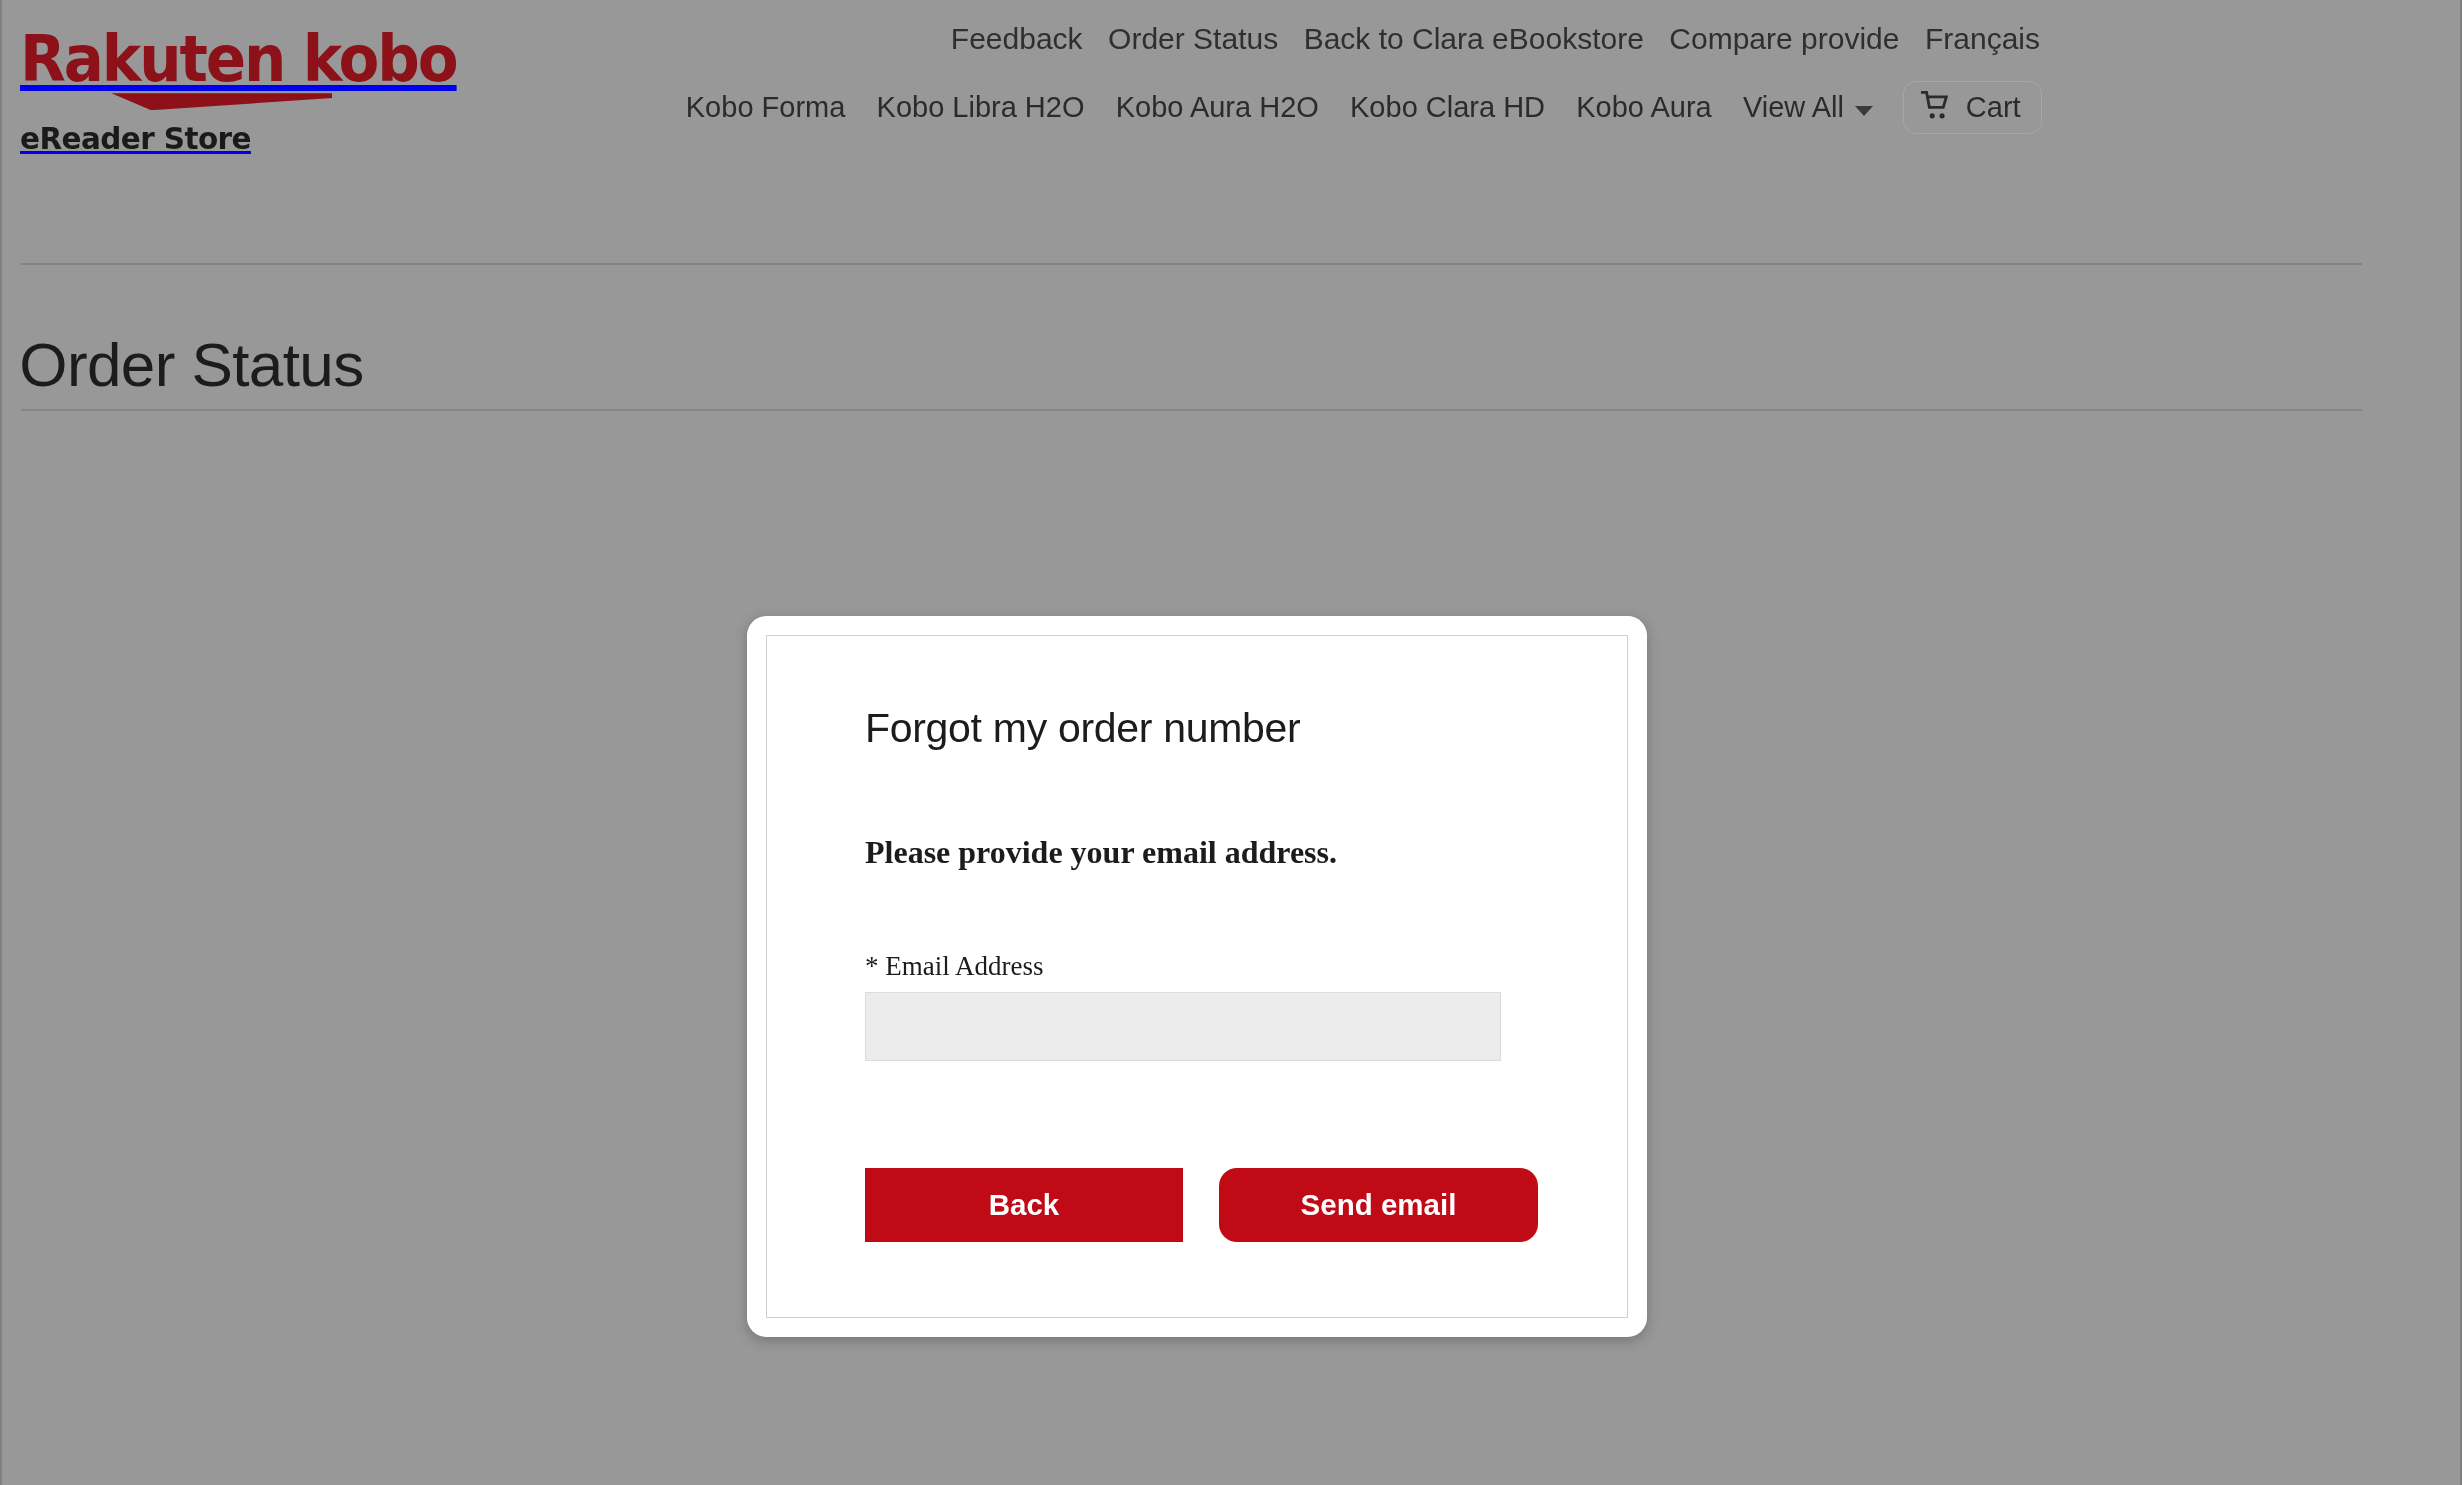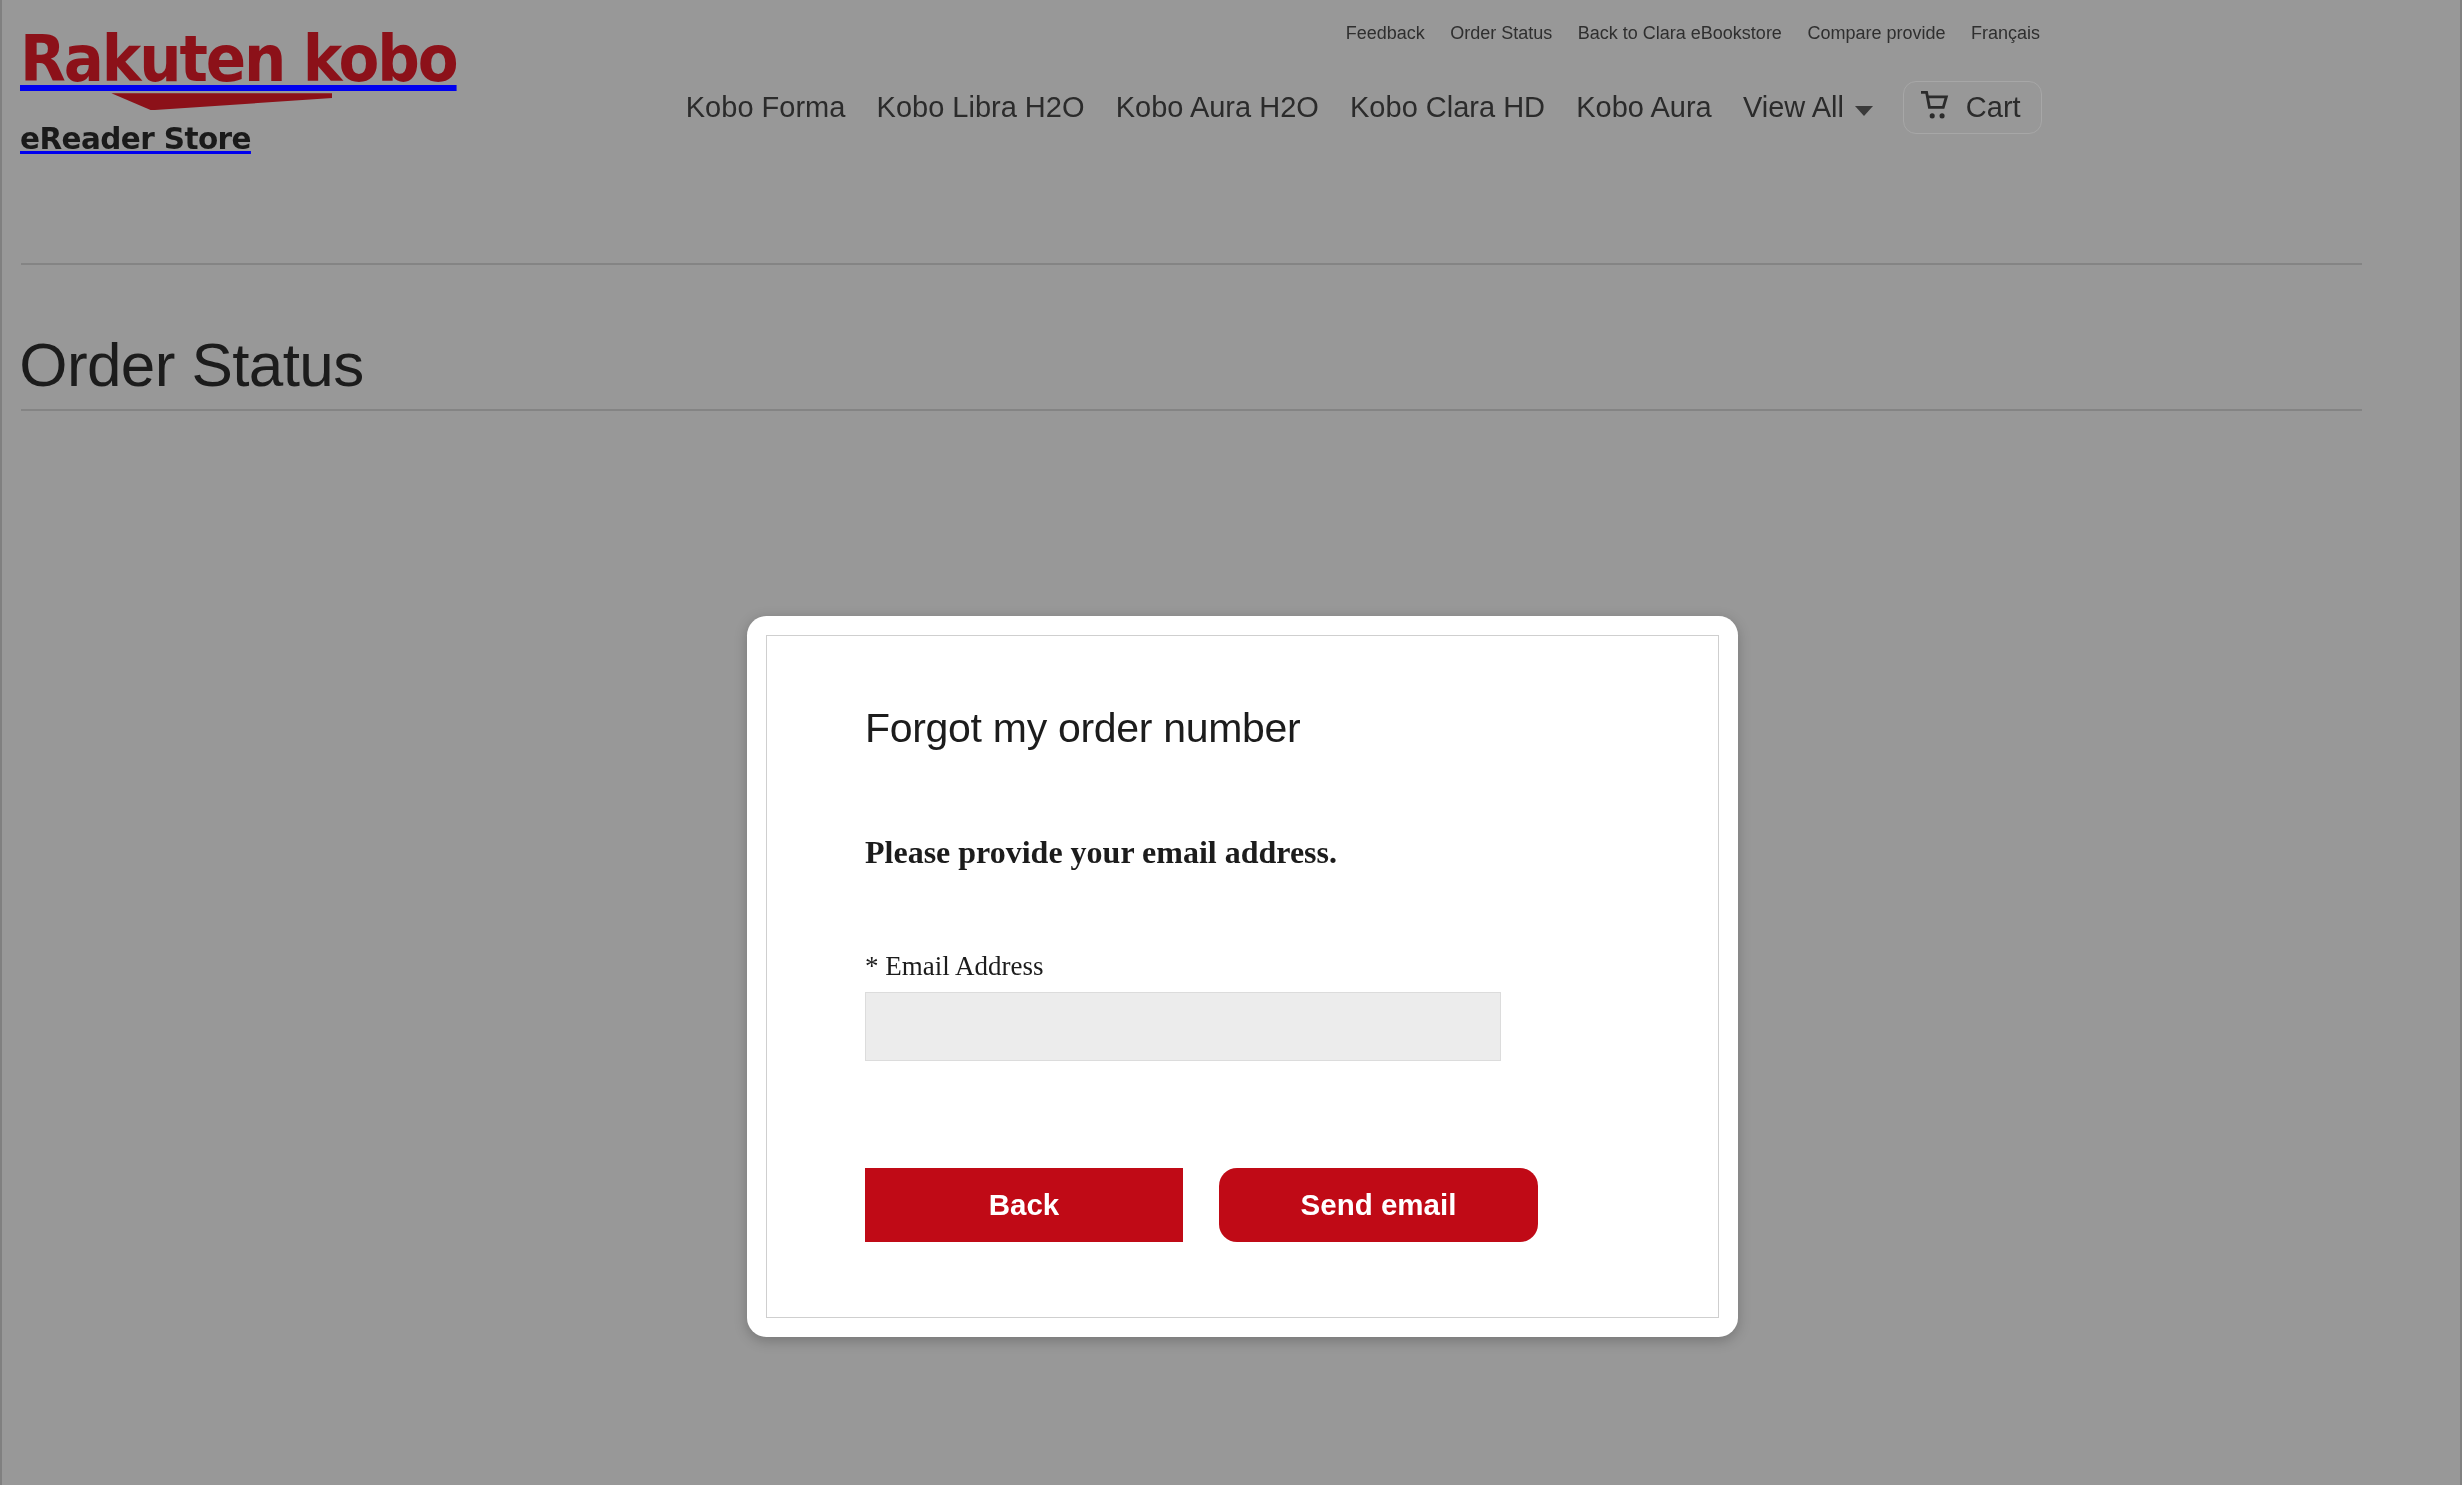--- a/index.html
+++ b/index.html
@@ -91,21 +91,21 @@
     position: absolute;
     right: 102px;
     top: 24px;
     display: flex;
     align-items: center;
     gap: 25.5px;
     white-space: nowrap;
   }
   #utility-nav a {
     font-family: "Liberation Sans", sans-serif;
-    font-size: 18px;
+    font-size: 30px;
     color: #2f2f2f;
     text-decoration: none;
     line-height: 1;
   }
 
   
   #product-nav {
     position: absolute;
     right: 100px;
     top: 81px;
@@ -176,21 +176,21 @@
     color: #1c1c1c;
     line-height: 1.15;
     letter-spacing: -0.6px;
   }
 
   
   #modal-outer {
     position: absolute;
     left: 747px;
     top: 616px;
-    width: 991px;
+    width: 900px;
     height: 721px;
     background: #ffffff;
     border-radius: 19.3px;
     box-shadow: 0 3.4px 12.5px rgba(0,0,0,0.22);
     box-sizing: border-box;
     padding: 19px;
   }
   #modal-inner {
     width: 100%;
     height: 100%;

